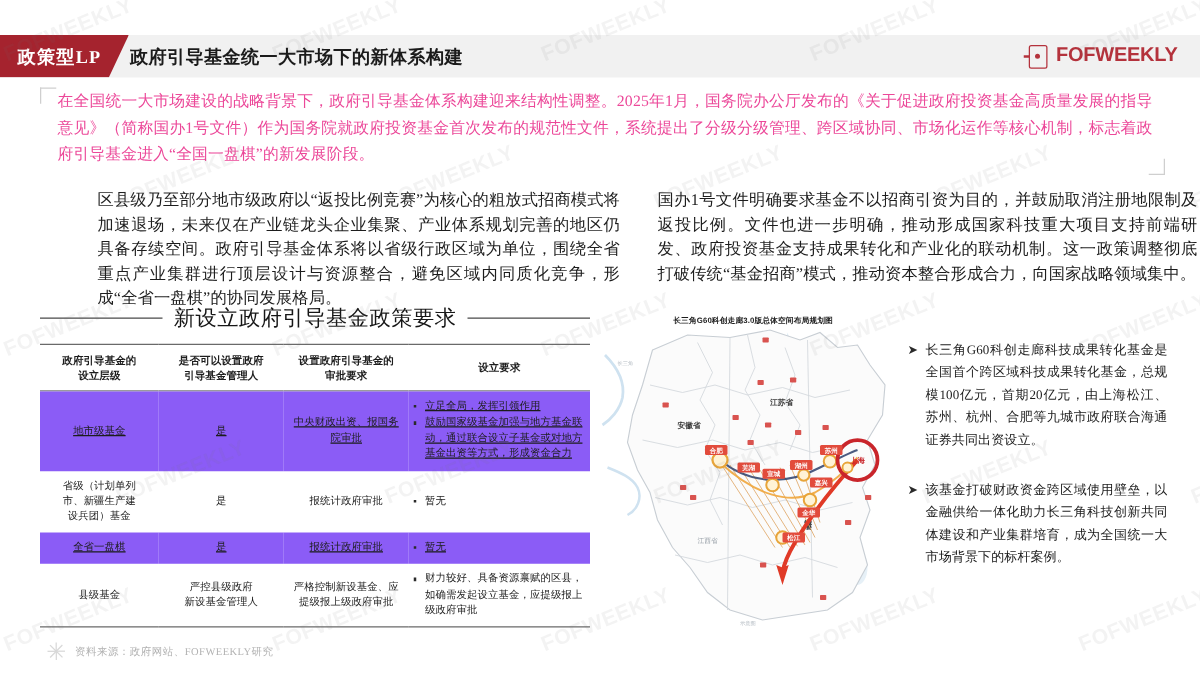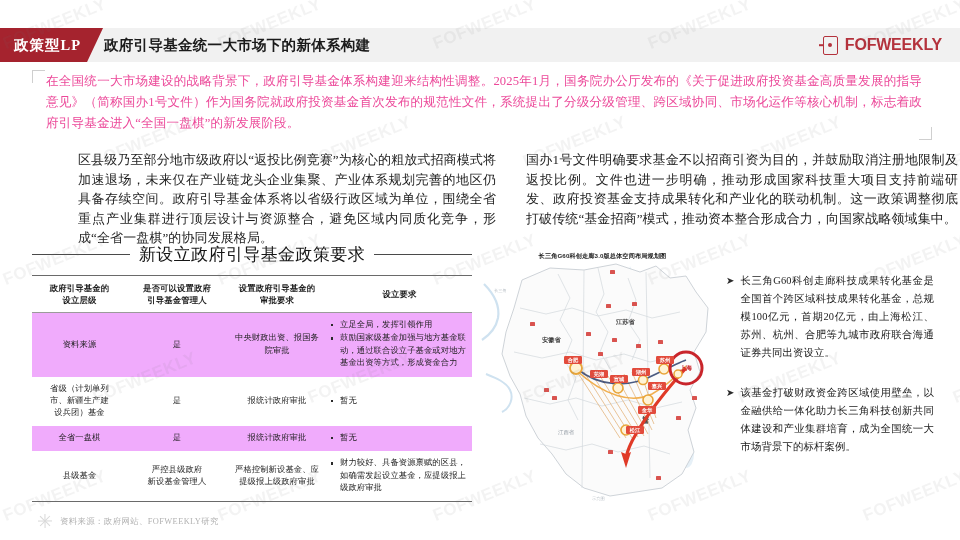--- a/index.html
+++ b/index.html
@@ -169,21 +169,21 @@
     border-top: 1.1px solid #6a6a6a;
     border-bottom: 0.9px solid #9b9b9b;
     letter-spacing: 0.1px;
   }
   table.policy tbody td {
     padding: 6px 3px;
     vertical-align: middle;
     line-height: 12.4px;
     letter-spacing: 0.1px;
   }
-  table.policy tbody tr.shade td { background: #f0abfc; }
+  table.policy tbody tr.shade td { background: #8b5cf6; text-decoration: underline; }
   table.policy tbody tr:last-child td { border-bottom: 1.1px solid #6a6a6a; }
   td.c-level  { text-align: center; }
   td.c-mgr    { text-align: center; }
   td.c-appr   { text-align: center; }
   td.c-req    { text-align: left; padding-left: 8px; }
   .req-list { list-style: none; }
   .req-list li {
     position: relative;
     padding-left: 10px;
     margin-bottom: 1px;
@@ -306,21 +306,21 @@
       <thead>
         <tr>
           <th>政府引导基金的<br>设立层级</th>
           <th>是否可以设置政府<br>引导基金管理人</th>
           <th>设置政府引导基金的<br>审批要求</th>
           <th>设立要求</th>
         </tr>
       </thead>
       <tbody>
           <tr class="shade">
-            <td class="c-level">资料来源</td>
+            <td class="c-level">地市级基金</td>
             <td class="c-mgr">是</td>
             <td class="c-appr">中央财政出资、报国务<br>院审批</td>
             <td class="c-req">
               <ul class="req-list">
                 <li>立足全局，发挥引领作用</li>
                 <li>鼓励国家级基金加强与地方基金联动，通过联合设立子基金或对地方基金出资等方式，形成资金合力</li>
               </ul>
             </td>
           </tr>
           <tr>

